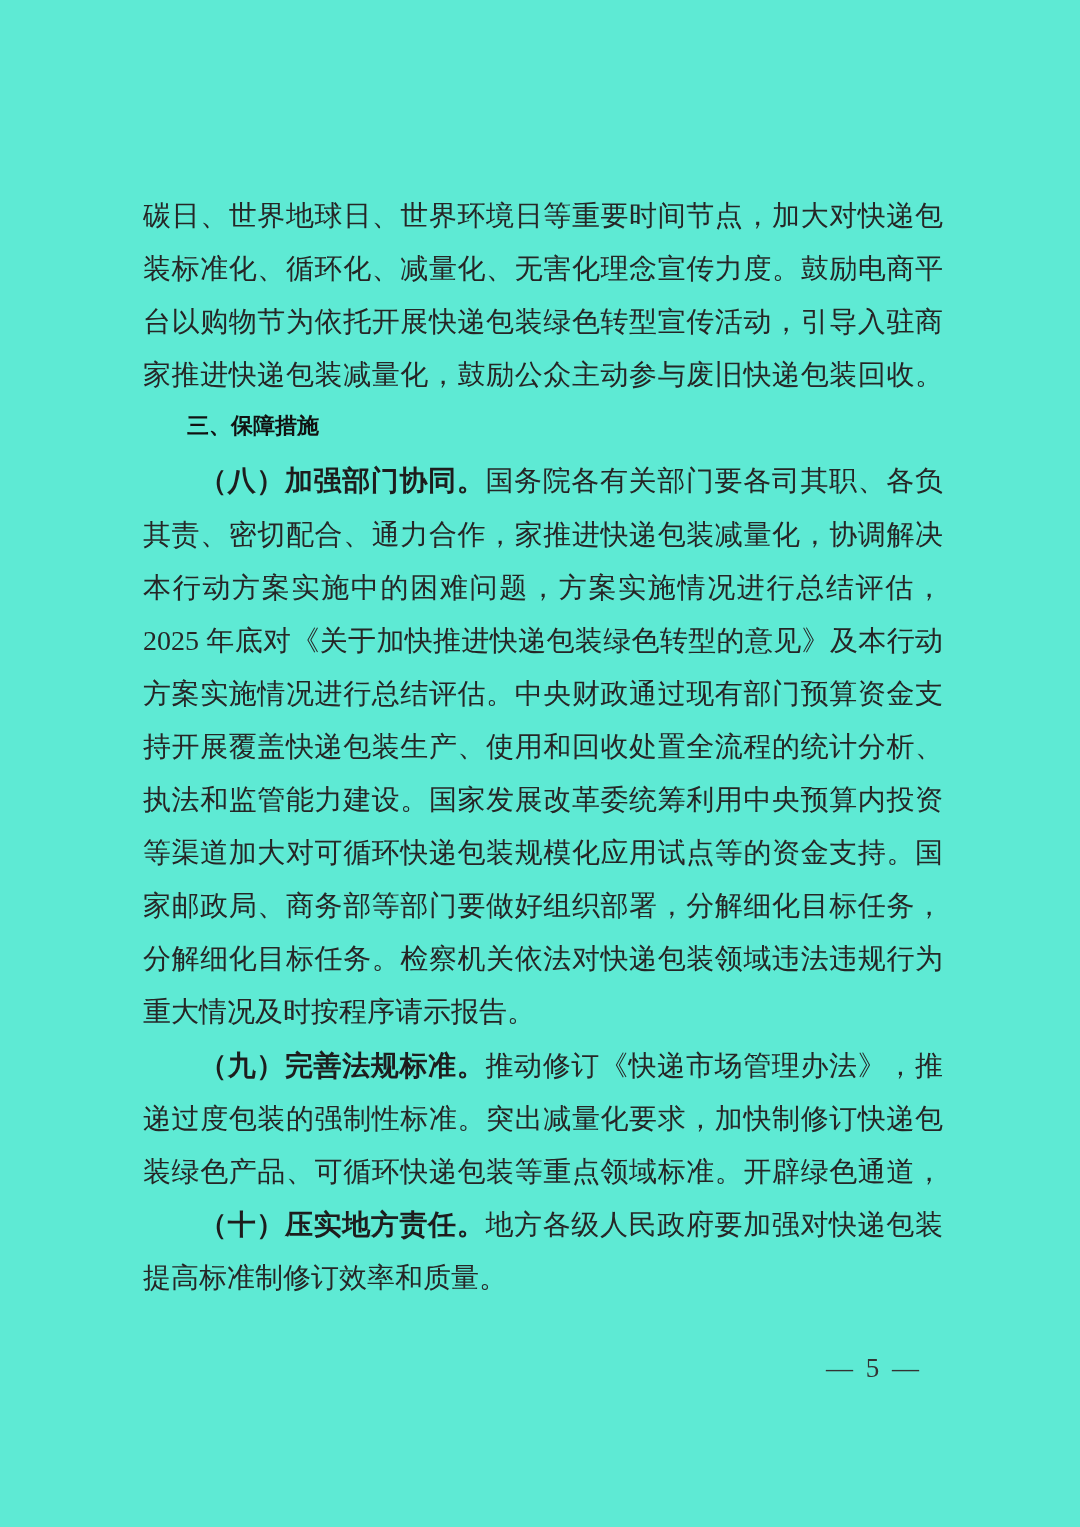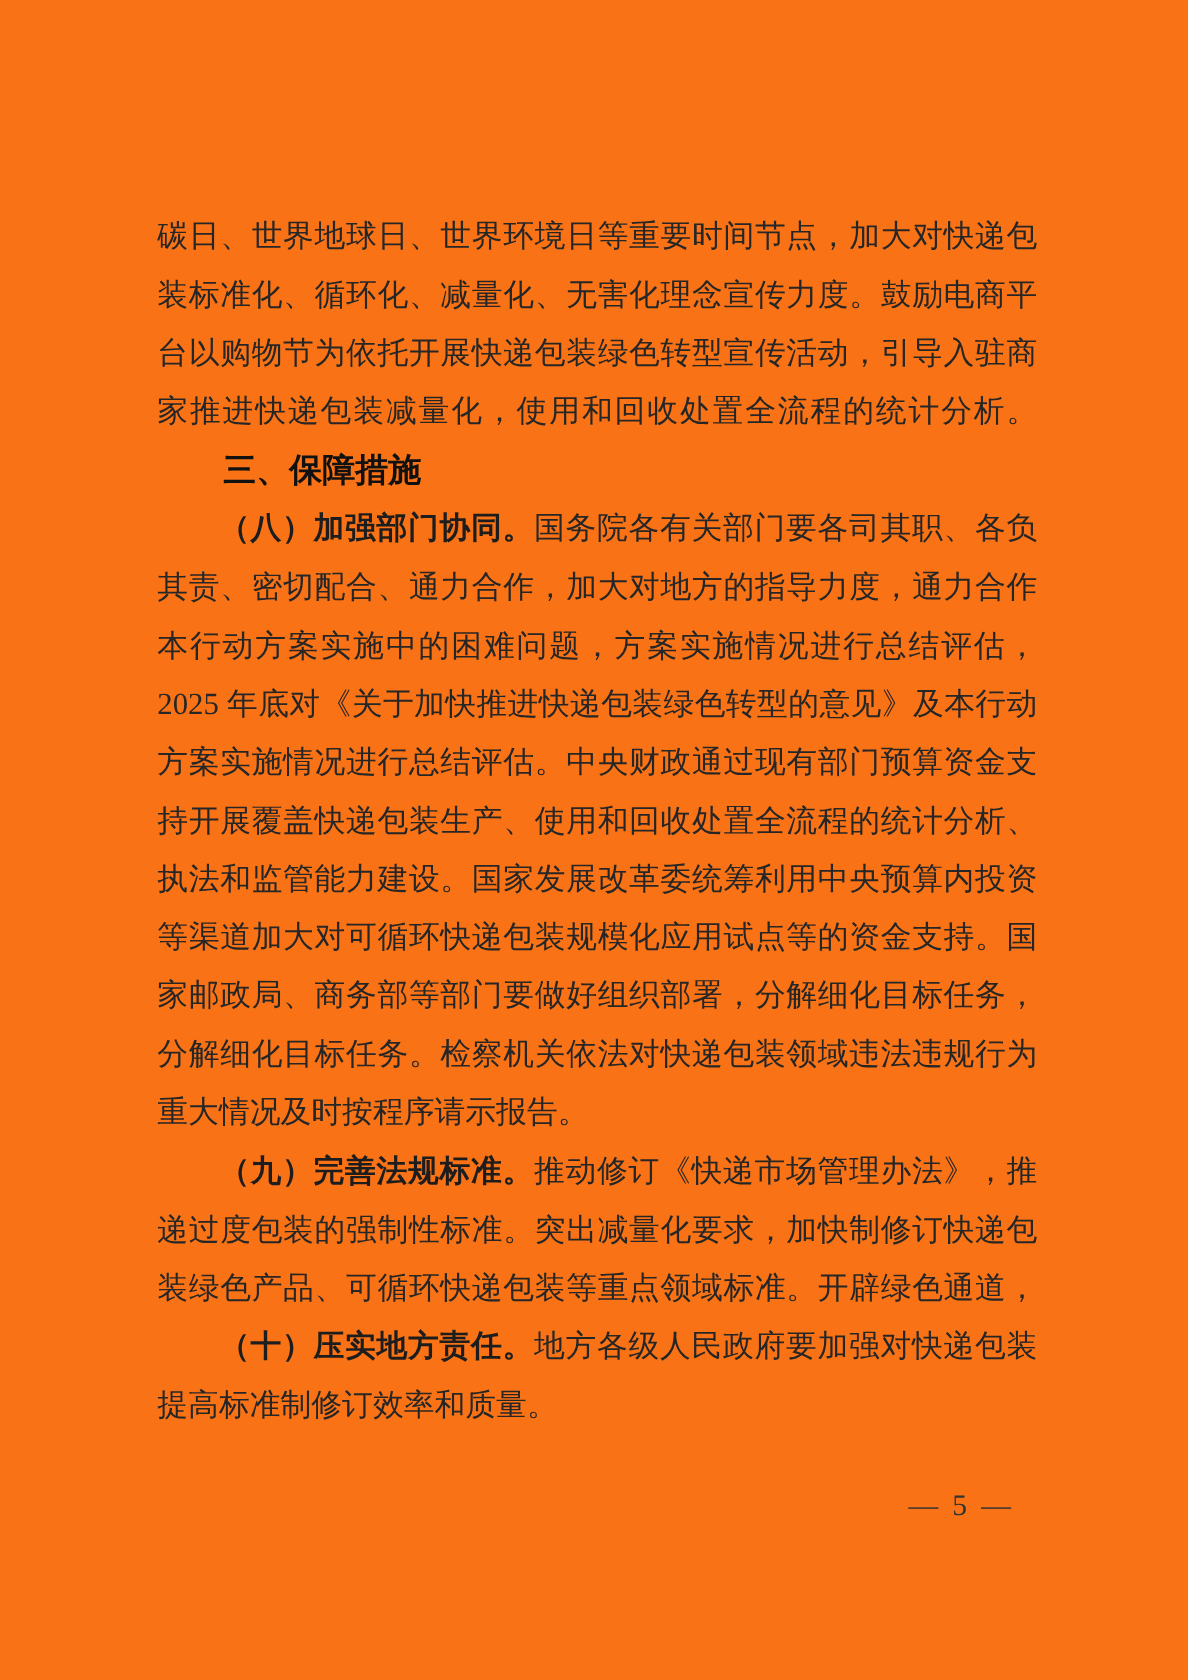--- a/index.html
+++ b/index.html
@@ -10,21 +10,21 @@
     width: 1080px;
     height: 1527px;
     background: #ffffff;
     position: relative;
     overflow: hidden;
     font-family: "Liberation Serif", "DejaVu Serif", serif;
   }
   .doc-page {
     position: absolute;
     inset: 0;
-    background: #f97316;
+    background: #5eead4;
   }
   .doc-content {
     position: absolute;
     left: 143px;
     top: 189px;
     width: 800px;
     font-size: 28px;
     line-height: 53.1px;
     color: #262626;
   }
@@ -39,23 +39,23 @@
   }
   .line.indent {
     text-indent: 2em;
   }
   .lead {
     font-weight: 700;
     color: #1d1d1d;
     margin-top: 28px;
   }
   .heading-line {
-    font-family: Liberation Sans, sans-serif;
+    font-family: Liberation Mono, monospace;
     font-weight: 700;
-    font-size: 30px;
+    font-size: 22px;
     color: #111111;
     text-align: right;
     text-align-last: left;
   }
   .page-number {
     position: absolute;
     top: 1352px;
     right: 158px;
     font-size: 27px;
     line-height: 32px;
@@ -65,24 +65,24 @@
   }
 </style>
 </head>
 <body>
 
 <div class="doc-page">
   <div class="doc-content">
       <div class="line">碳日、世界地球日、世界环境日等重要时间节点，加大对快递包</div>
       <div class="line">装标准化、循环化、减量化、无害化理念宣传力度。鼓励电商平</div>
       <div class="line">台以购物节为依托开展快递包装绿色转型宣传活动，引导入驻商</div>
-      <div class="line">家推进快递包装减量化，使用和回收处置全流程的统计分析。</div>
+      <div class="line">家推进快递包装减量化，鼓励公众主动参与废旧快递包装回收。</div>
       <div class="line heading-line indent no-stretch">三、保障措施</div>
       <div class="line indent"><span class="lead">（八）加强部门协同。</span>国务院各有关部门要各司其职、各负</div>
-      <div class="line">其责、密切配合、通力合作，加大对地方的指导力度，通力合作</div>
+      <div class="line">其责、密切配合、通力合作，家推进快递包装减量化，协调解决</div>
       <div class="line">本行动方案实施中的困难问题，方案实施情况进行总结评估，</div>
       <div class="line">2025 年底对《关于加快推进快递包装绿色转型的意见》及本行动</div>
       <div class="line">方案实施情况进行总结评估。中央财政通过现有部门预算资金支</div>
       <div class="line">持开展覆盖快递包装生产、使用和回收处置全流程的统计分析、</div>
       <div class="line">执法和监管能力建设。国家发展改革委统筹利用中央预算内投资</div>
       <div class="line">等渠道加大对可循环快递包装规模化应用试点等的资金支持。国</div>
       <div class="line">家邮政局、商务部等部门要做好组织部署，分解细化目标任务，</div>
       <div class="line">分解细化目标任务。检察机关依法对快递包装领域违法违规行为</div>
       <div class="line no-stretch">重大情况及时按程序请示报告。</div>
       <div class="line indent"><span class="lead">（九）完善法规标准。</span>推动修订《快递市场管理办法》，推</div>

